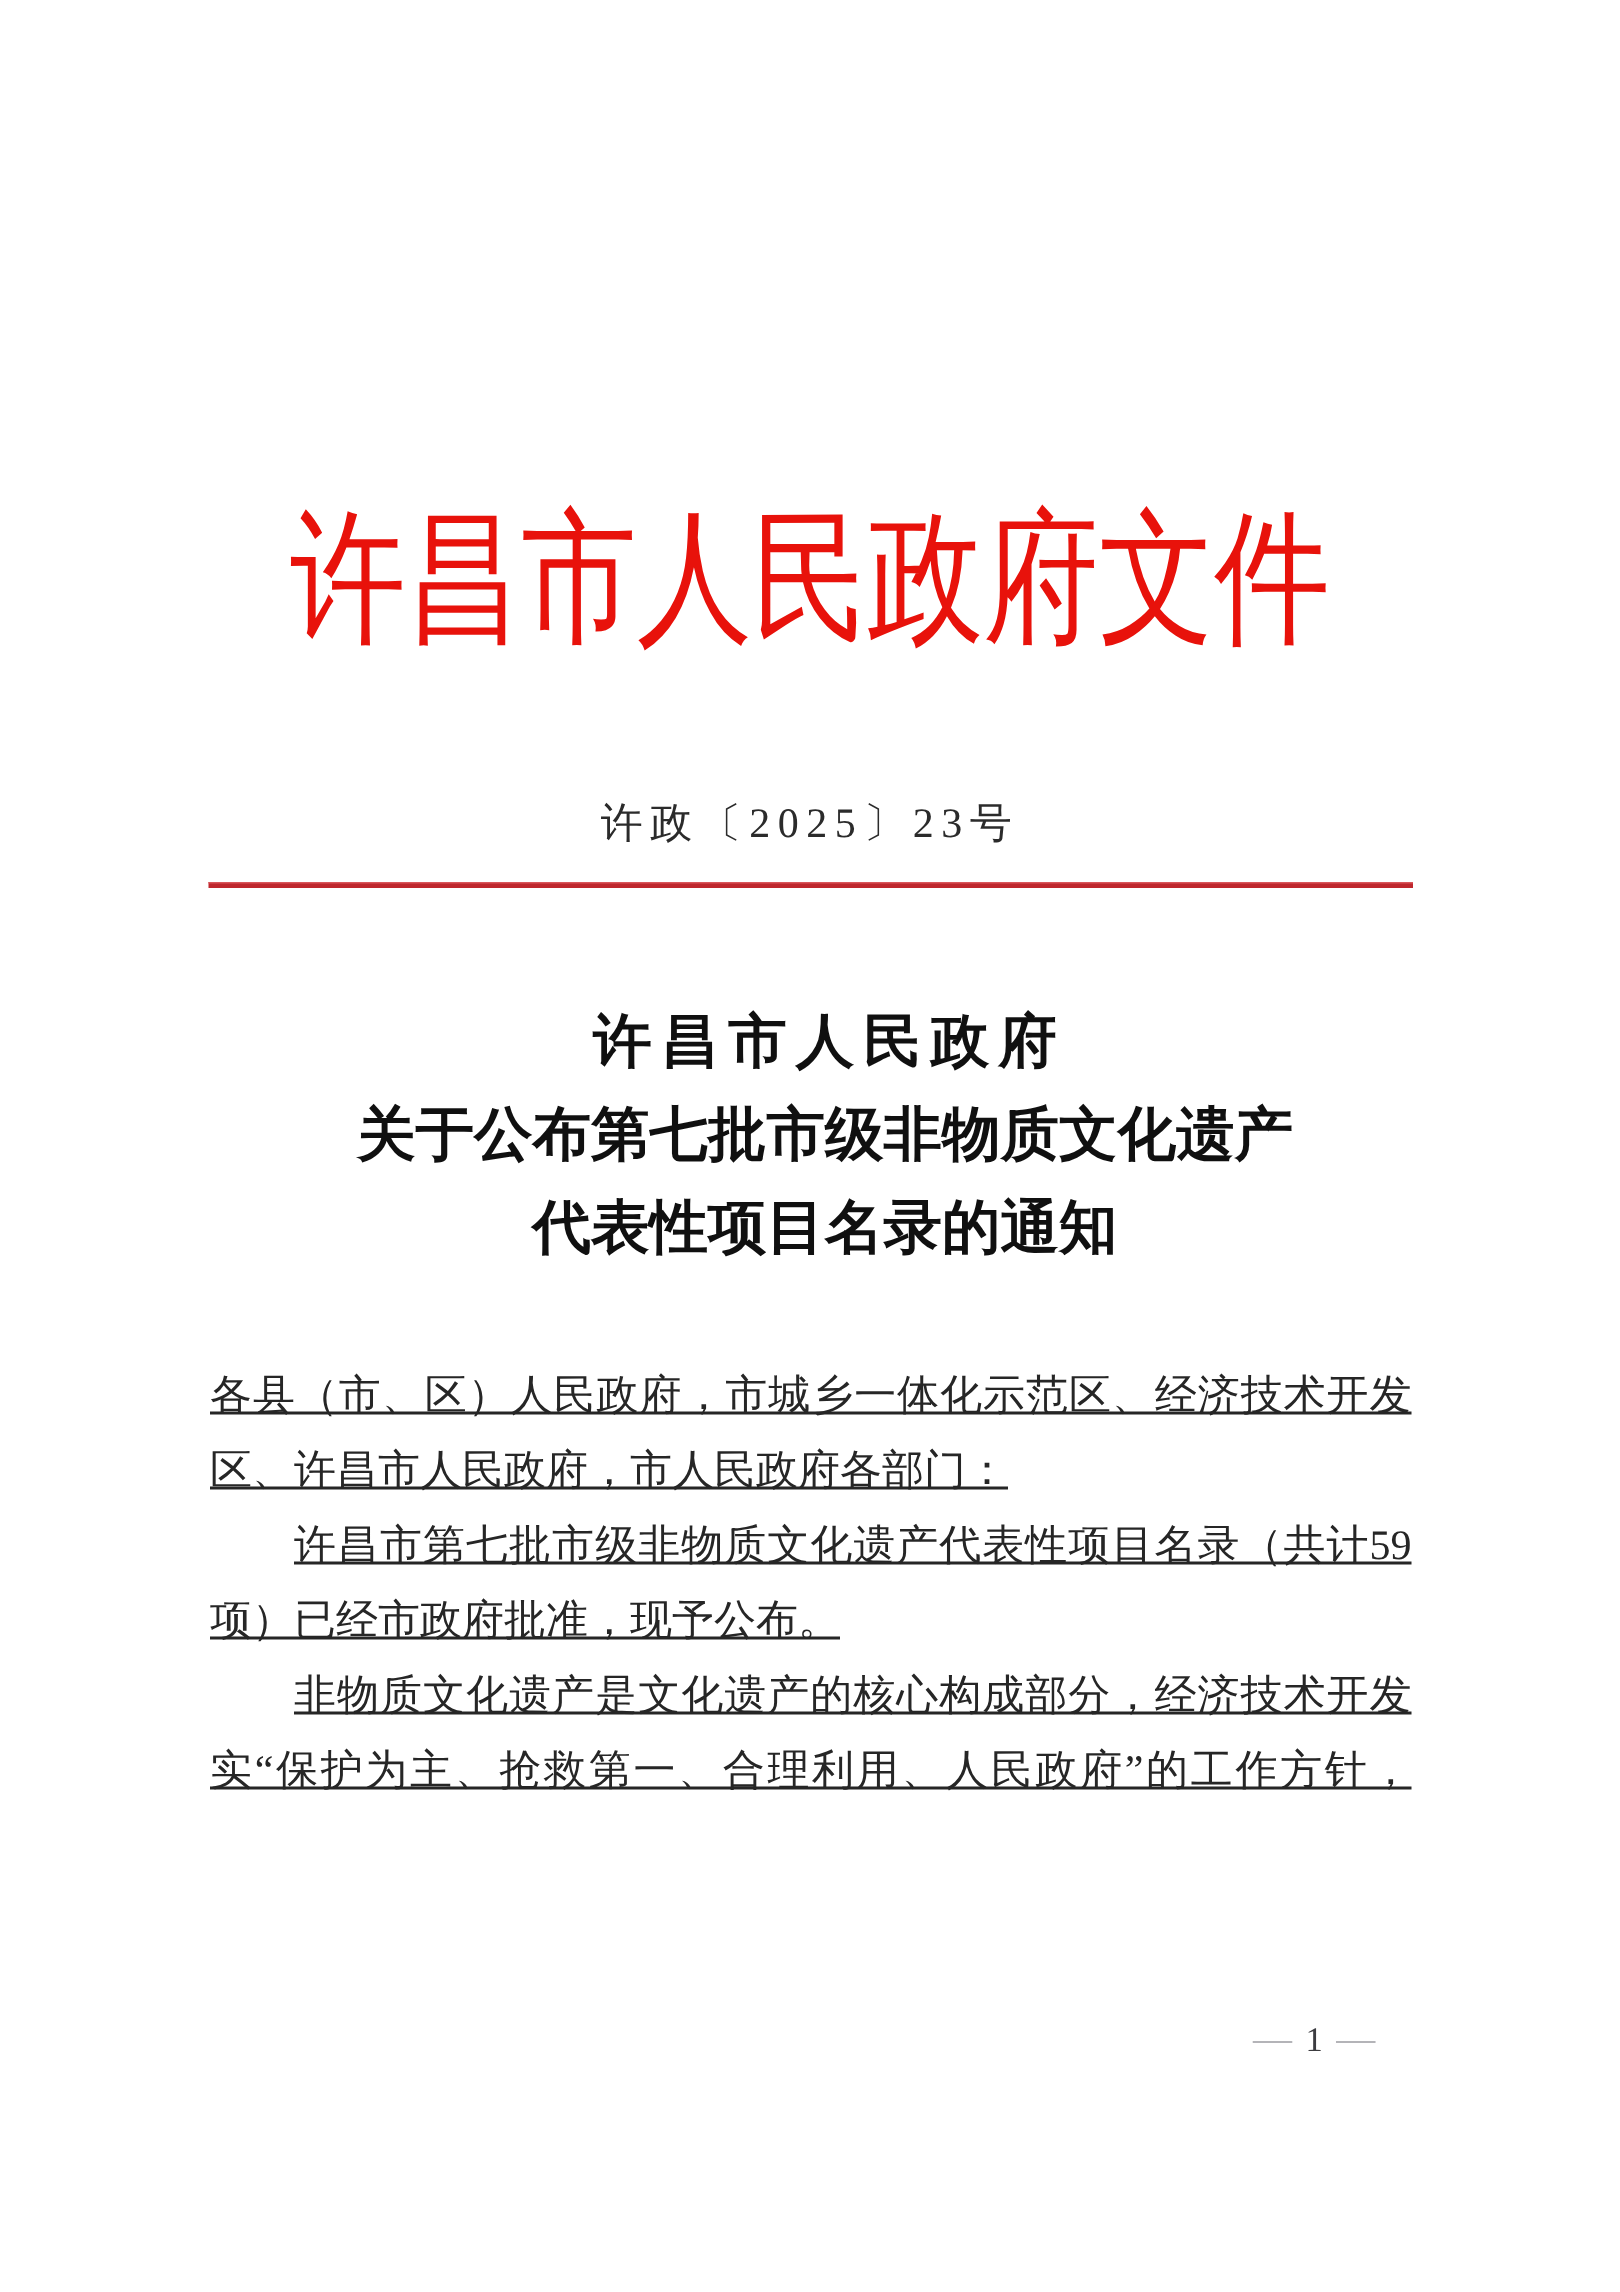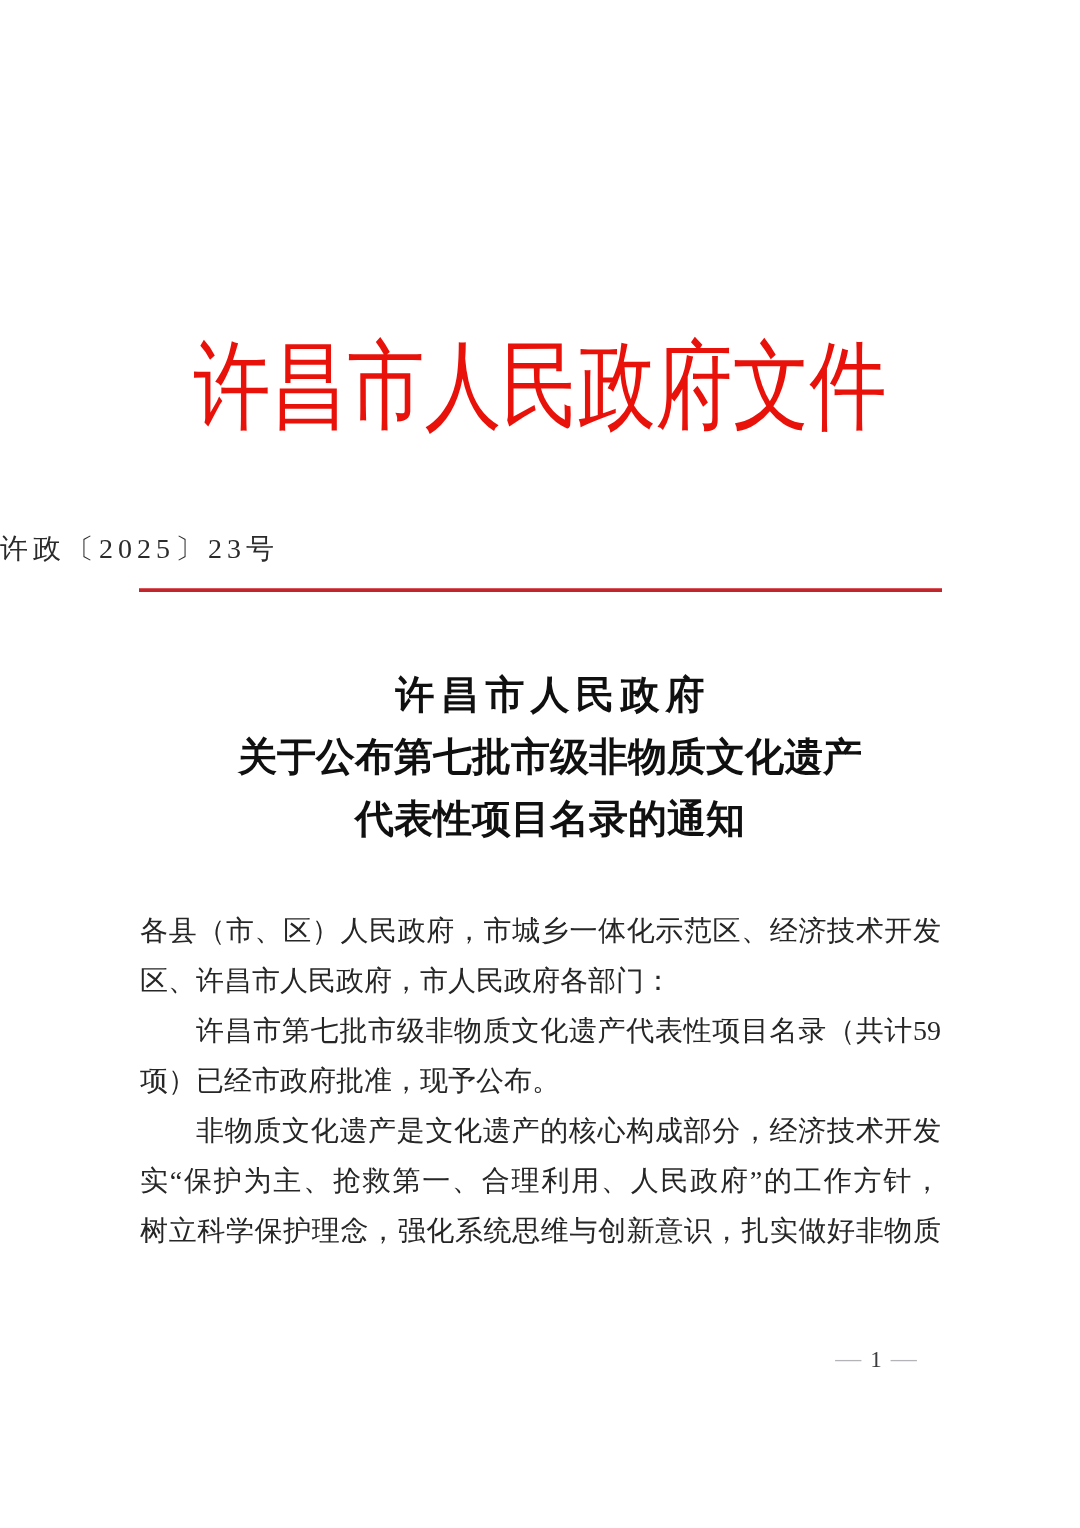--- a/index.html
+++ b/index.html
@@ -38,21 +38,21 @@
     transform-origin: 50% 50%;
     letter-spacing: 0px;
   }
 
   
   .doc-number {
     position: absolute;
     top: 530px;
     left: 0;
     width: 100%;
-    text-align: left;
+    text-align: center;
     font-size: 28px;
     letter-spacing: 5px;
     color: #2b2b2b;
   }
 
   
   .red-rule {
     position: absolute;
     top: 588px;
     left: 139px;
@@ -85,20 +85,21 @@
     top: 906px;
     left: 140px;
     width: 801px;
     font-size: 28px;
     line-height: 50px;
     color: #262626;
     font-weight: 400;
   }
   .body-line {
     text-align: justify;
+    text-decoration: underline;
   }
   .body-line.fill {
     text-align-last: justify;
   }
   .body-line.indent {
     text-indent: 2em;
   }
 
   
   .page-number {
@@ -142,21 +143,20 @@
     <div class="title-line">代表性项目名录的通知</div>
   </div>
 
   <div class="body-text">
       <div class="body-line fill">各县（市、区）人民政府，市城乡一体化示范区、经济技术开发</div>
       <div class="body-line">区、许昌市人民政府，市人民政府各部门：</div>
       <div class="body-line indent fill">许昌市第七批市级非物质文化遗产代表性项目名录（共计59</div>
       <div class="body-line">项）已经市政府批准，现予公布。</div>
       <div class="body-line indent fill">非物质文化遗产是文化遗产的核心构成部分，经济技术开发</div>
       <div class="body-line fill">实“保护为主、抢救第一、合理利用、人民政府”的工作方针，</div>
-      <div class="body-line fill">树立科学保护理念，强化系统思维与创新意识，扎实做好非物质</div>
     </div>
 
   <div class="page-number">
     <span class="dash">—</span>
     <span class="num">1</span>
     <span class="dash">—</span>
   </div>
 
 </div>
 

